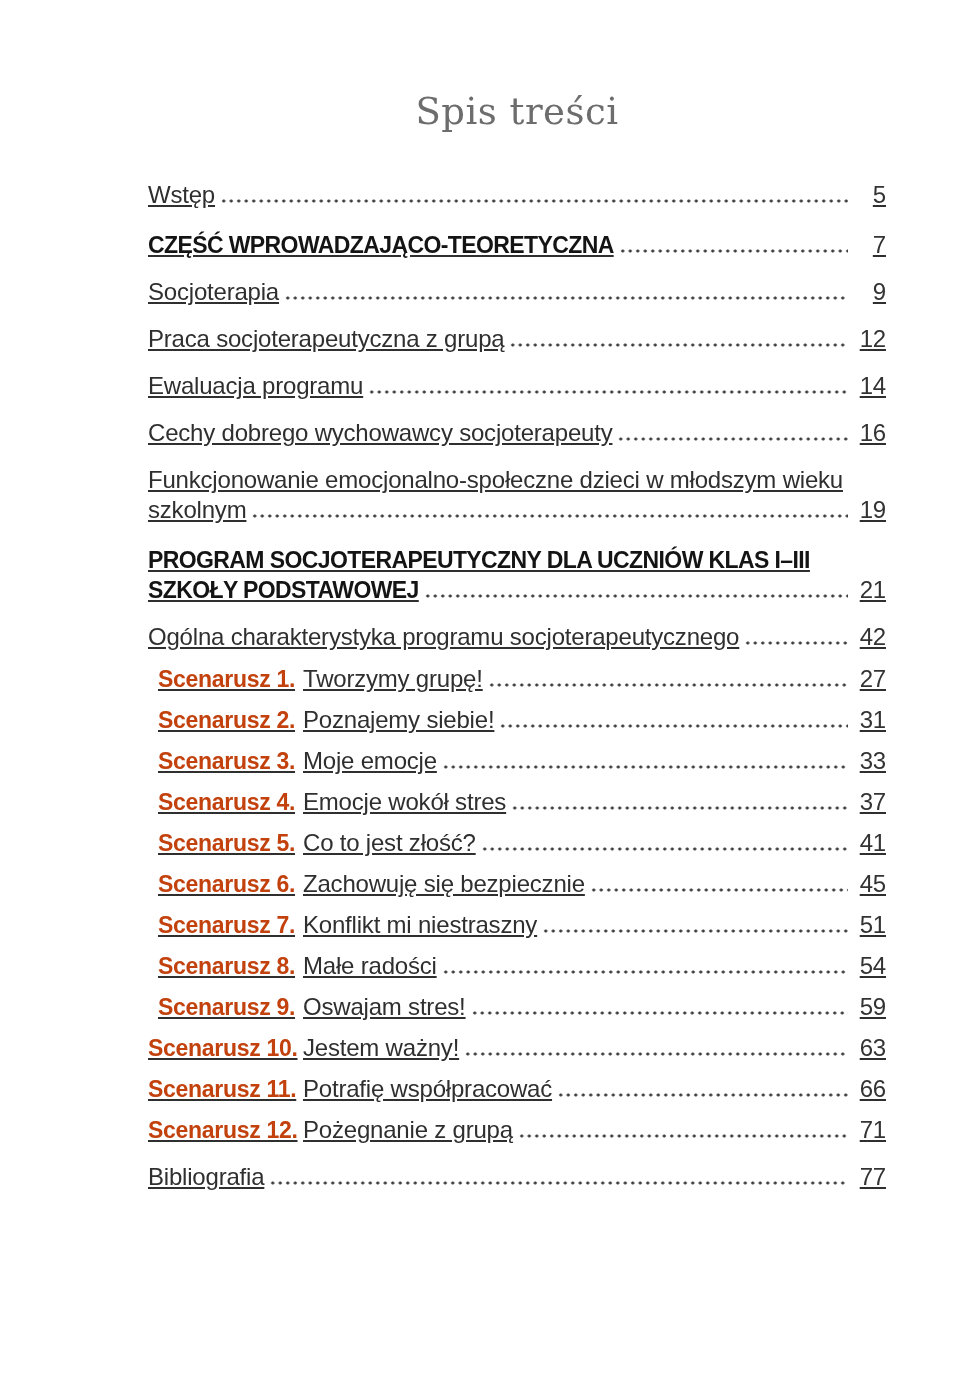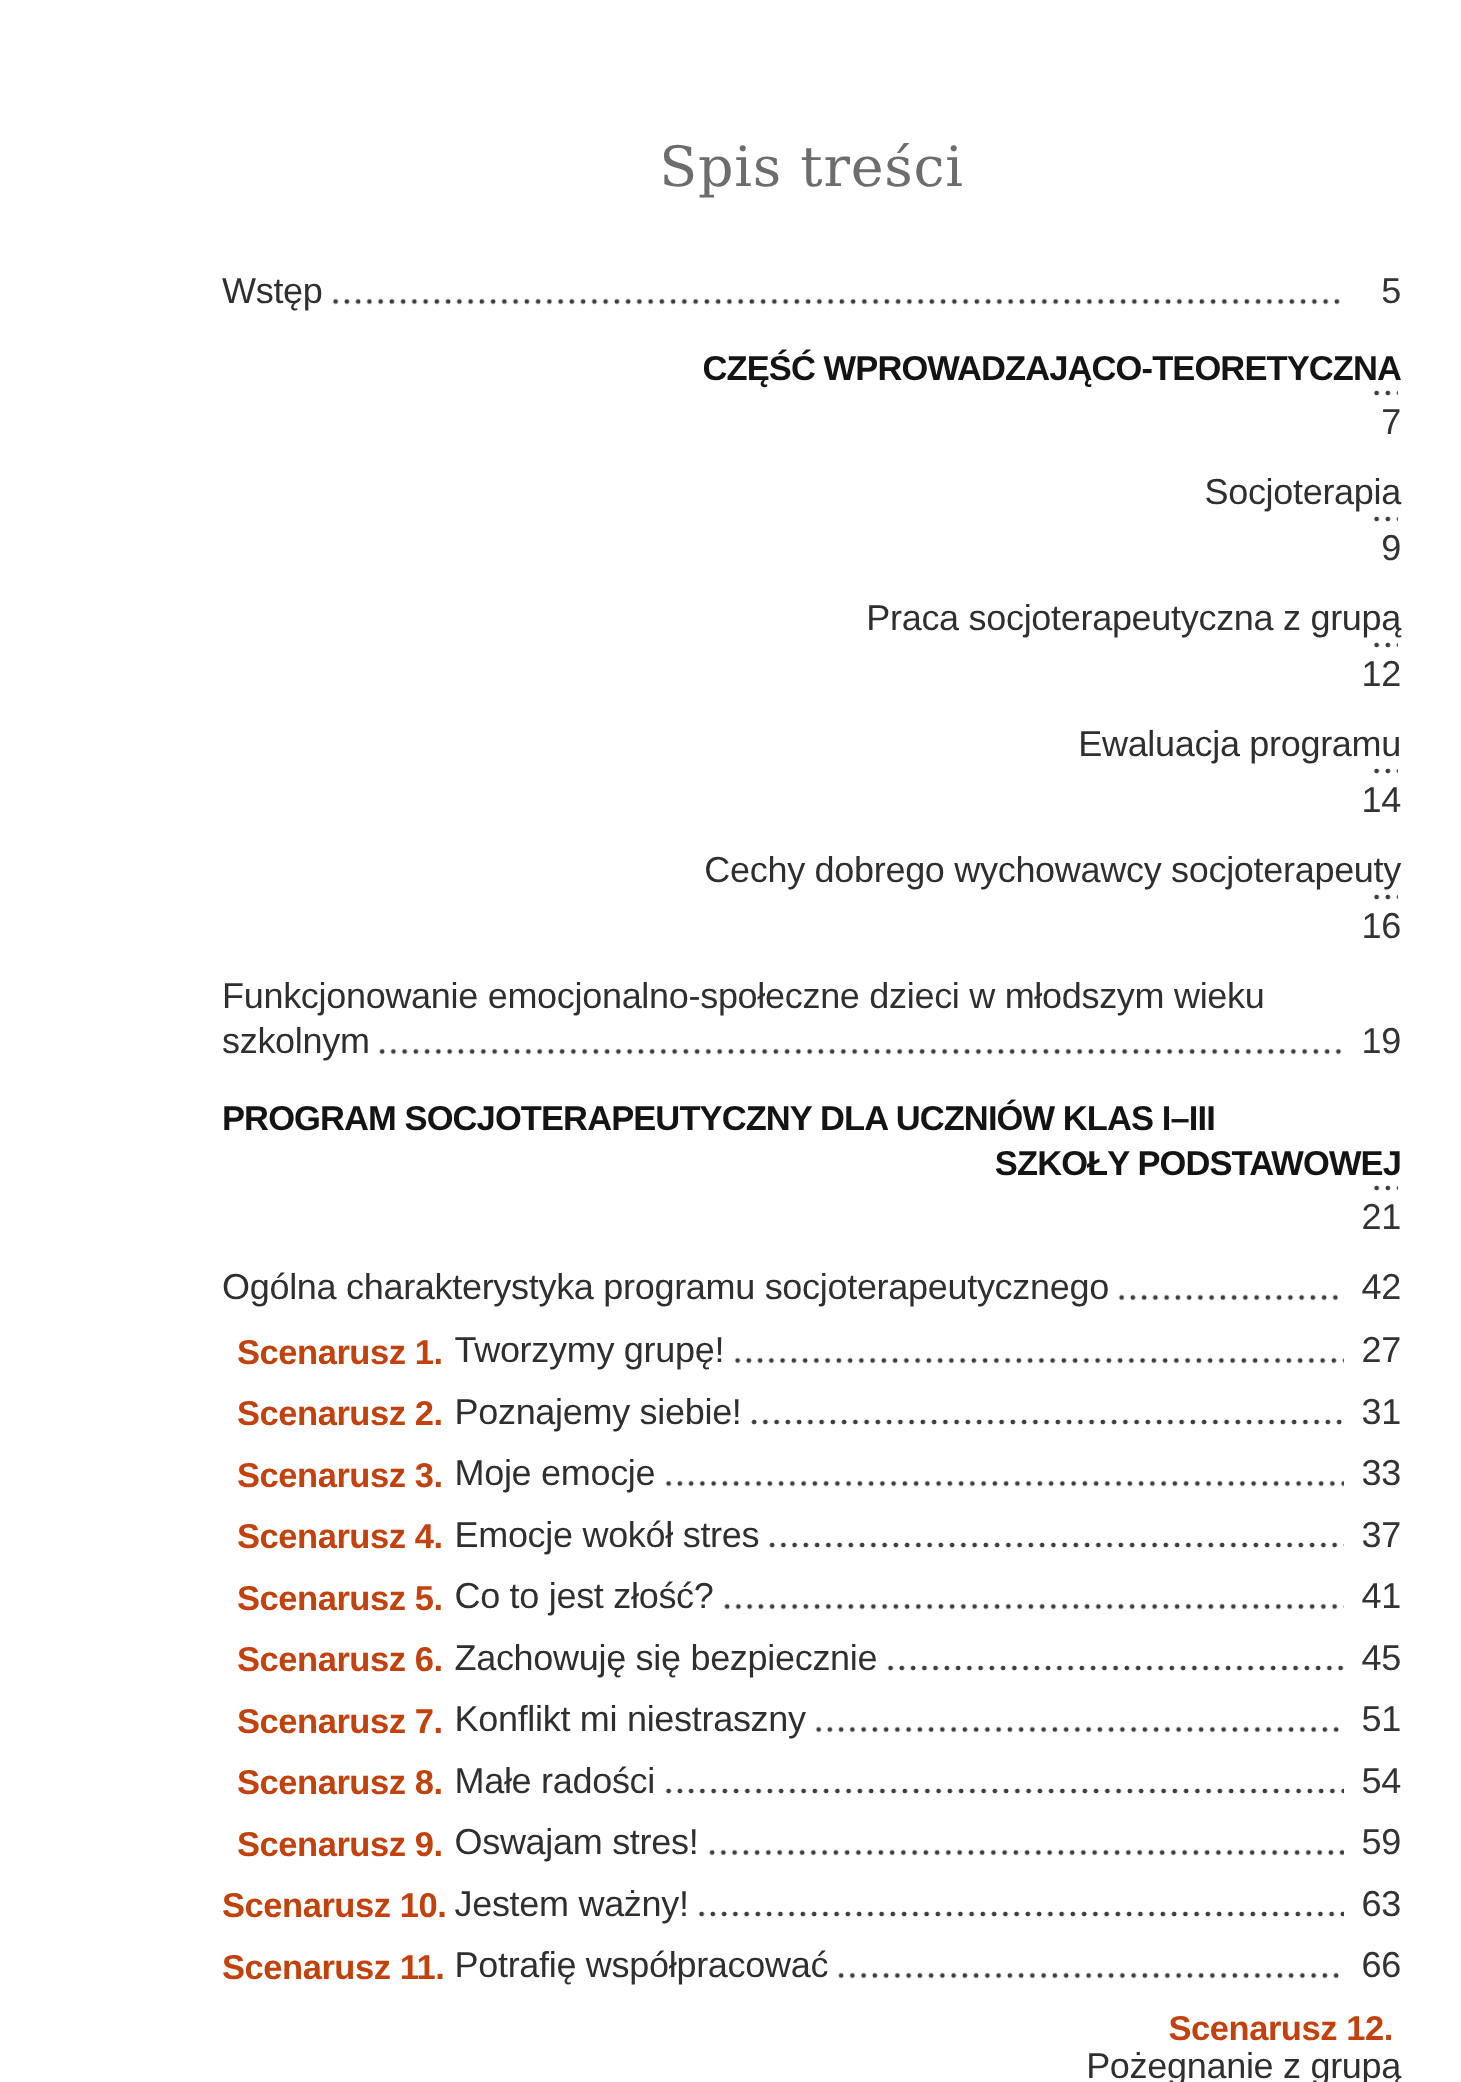--- a/index.html
+++ b/index.html
@@ -11,40 +11,41 @@
     width: 974px;
     height: 1388px;
     overflow: hidden;
     font-family: "Liberation Sans", sans-serif;
     color: #2f2f2f;
   }
   .page {
     box-sizing: border-box;
     width: 974px;
     height: 1388px;
-    padding: 88px 40px 0 148px;
+    padding: 88px 88px 0 148px;
   }
   .title {
     margin: 0 0 46px 0;
     text-align: center;
     font-family: "DejaVu Serif", serif;
     font-weight: 500;
     font-size: 37px;
     line-height: 48px;
     color: #6d6d6d;
     letter-spacing: 0.5px;
   }
   .entries { }
   .row {
     display: flex;
     align-items: flex-end;
     font-size: 24px;
     line-height: 26px;
     letter-spacing: -0.2px;
     margin-bottom: 21px;
+    text-decoration: underline;
   }
   .row .txt {
     white-space: nowrap;
     flex: none;
   }
   .row.heading .txt {
     font-weight: 700;
     color: #141414;
     font-size: 23px;
     letter-spacing: -0.6px;
@@ -75,21 +76,21 @@
     min-width: 36px;
     text-align: right;
     font-weight: 400;
     color: #333333;
     white-space: nowrap;
   }
   
   .mb4  { margin-bottom: 4px; }
   .mb15 { margin-bottom: 15px; }
   .mb16 { margin-bottom: 16px; }
-  .mb21 { margin-bottom: 21px; flex-direction: column; }
+  .mb21 { margin-bottom: 21px; }
   .mb24 { margin-bottom: 24px; }
 </style>
 </head>
 <body>
 
 <div class="page">
   <h1 class="title">Spis treści</h1>
   <div class="entries">
       <div class="row item mb24">
         <span class="txt">Wstęp</span>

